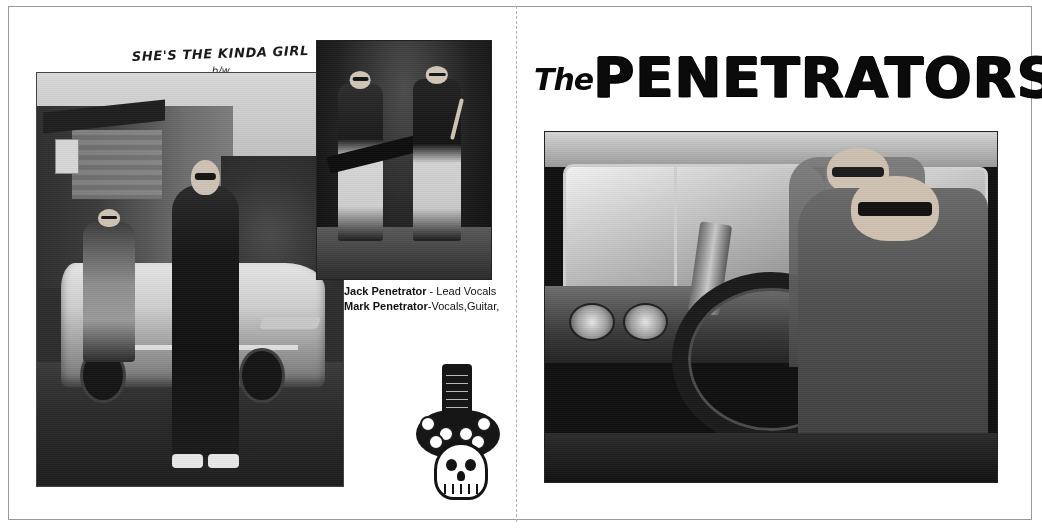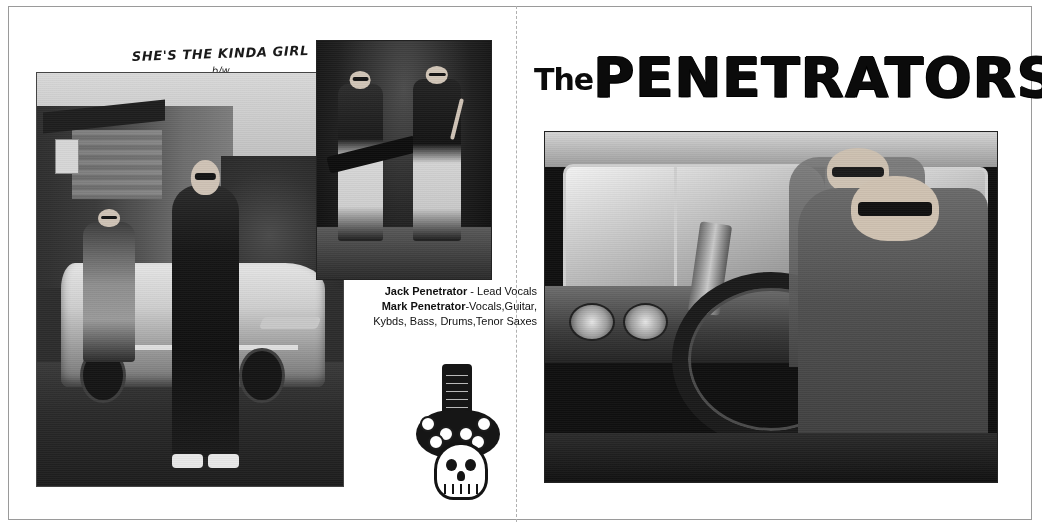--- a/index.html
+++ b/index.html
@@ -261,22 +261,21 @@
 
   
   .credits {
     position: absolute;
     left: 336px;
     top: 278px;
     width: 185px;
     color: #111;
     font-size: 11px;
     line-height: 15px;
-    text-align: right;
-    padding-left: 8px;
+    text-align: left;
   }
   .credits .line { white-space: nowrap; }
   .credits b { font-weight: bold; }
   .credits .indent { padding-left: 10px; }
 
   
   .logo-art {
     position: absolute;
     left: 404px;
     top: 358px;
@@ -354,20 +353,21 @@
     top: 38px;
     width: 484px;
     color: #0b0b0b;
     font-family: "DejaVu Sans", sans-serif;
     font-weight: bold;
     white-space: nowrap;
   }
   .title-the {
     font-size: 30px;
     letter-spacing: -1px;
+    font-style: italic;
     vertical-align: 6px;
   }
   .title-main {
     font-size: 56px;
     letter-spacing: 1px;
     text-shadow: 1px 1px 0 #000, -1px 1px 0 #000;
   }
 
   .photo-car {
     position: absolute;
@@ -548,23 +548,20 @@
       </div>
       <div class="noise"></div>
     </div>
 
     <div class="credits">
       <div class="line">
         <b>Jack Penetrator</b><span> - Lead Vocals</span>
       </div>
       <div class="line">
         <b>Mark Penetrator</b><span>-Vocals,Guitar,</span>
-      </div>
-      <div class="line indent">
-        <span>Kybds, Bass, Drums,Tenor Saxes</span>
       </div>
     </div>
 
     <div class="logo-art">
       <div class="logo-neck">
         <div class="logo-frets"></div>
       </div>
       <div class="logo-body"></div>
       <div class="logo-peg" style="left:8px; top:52px;"></div>
       <div class="logo-peg" style="left:26px; top:62px;"></div>

